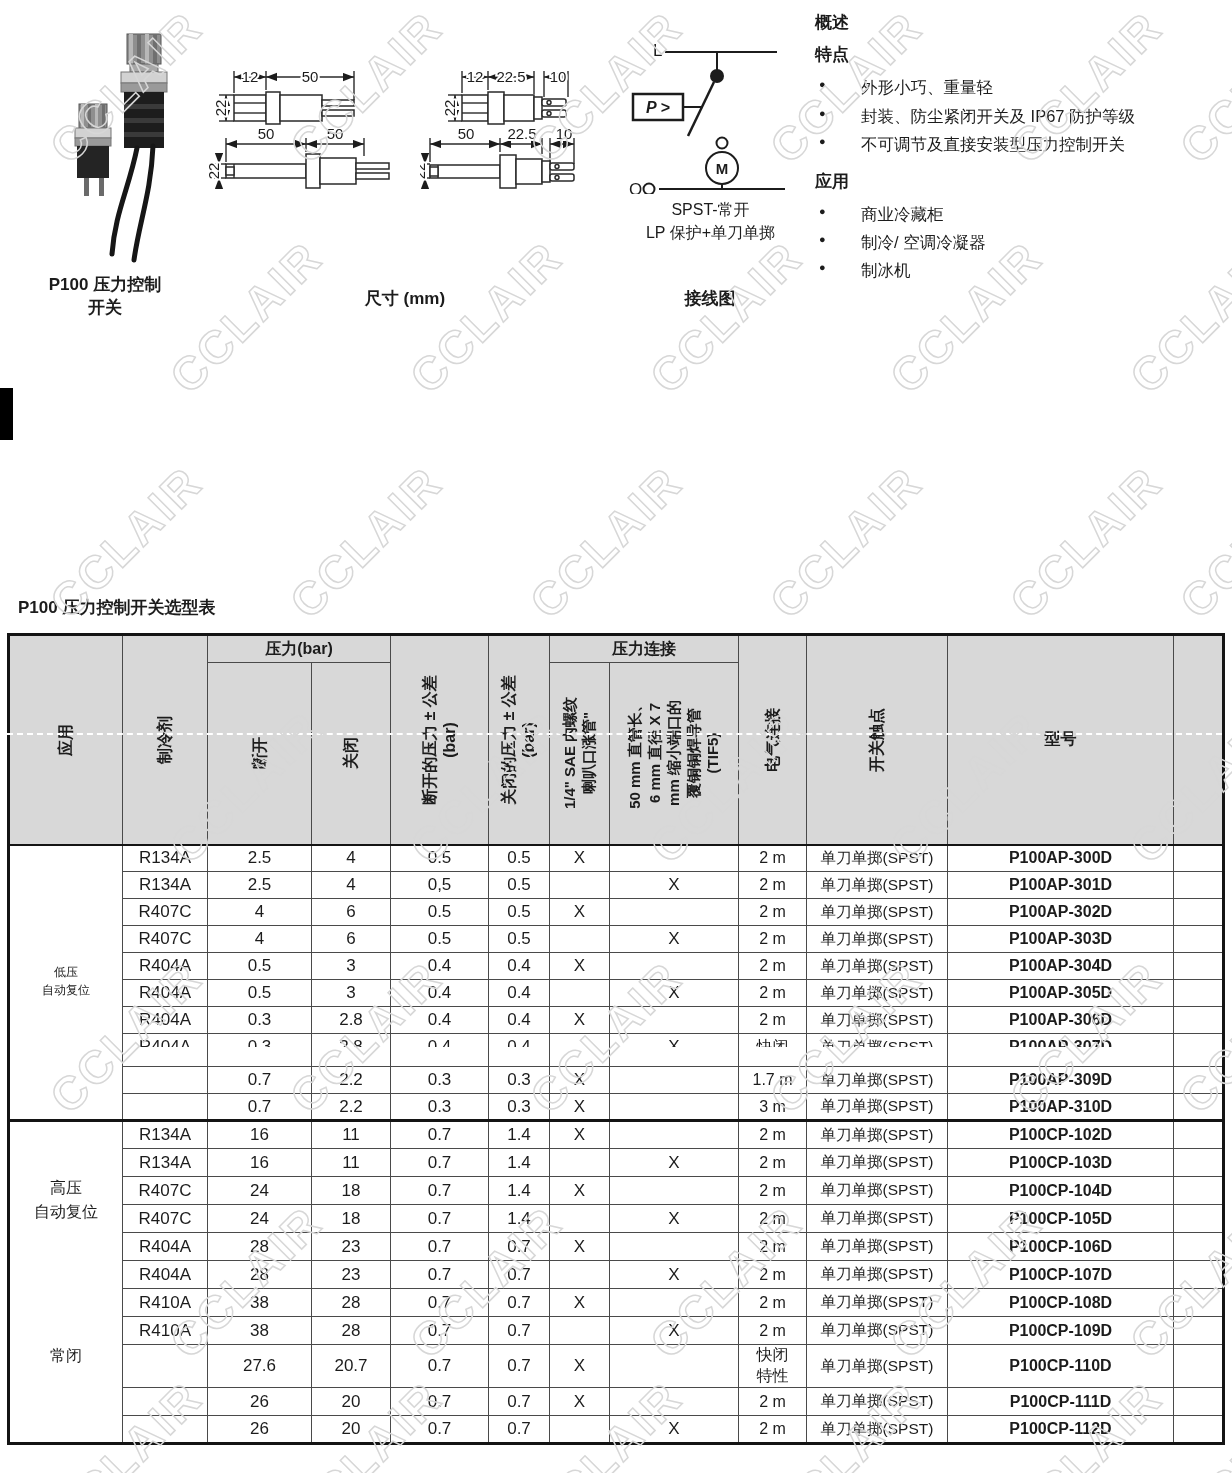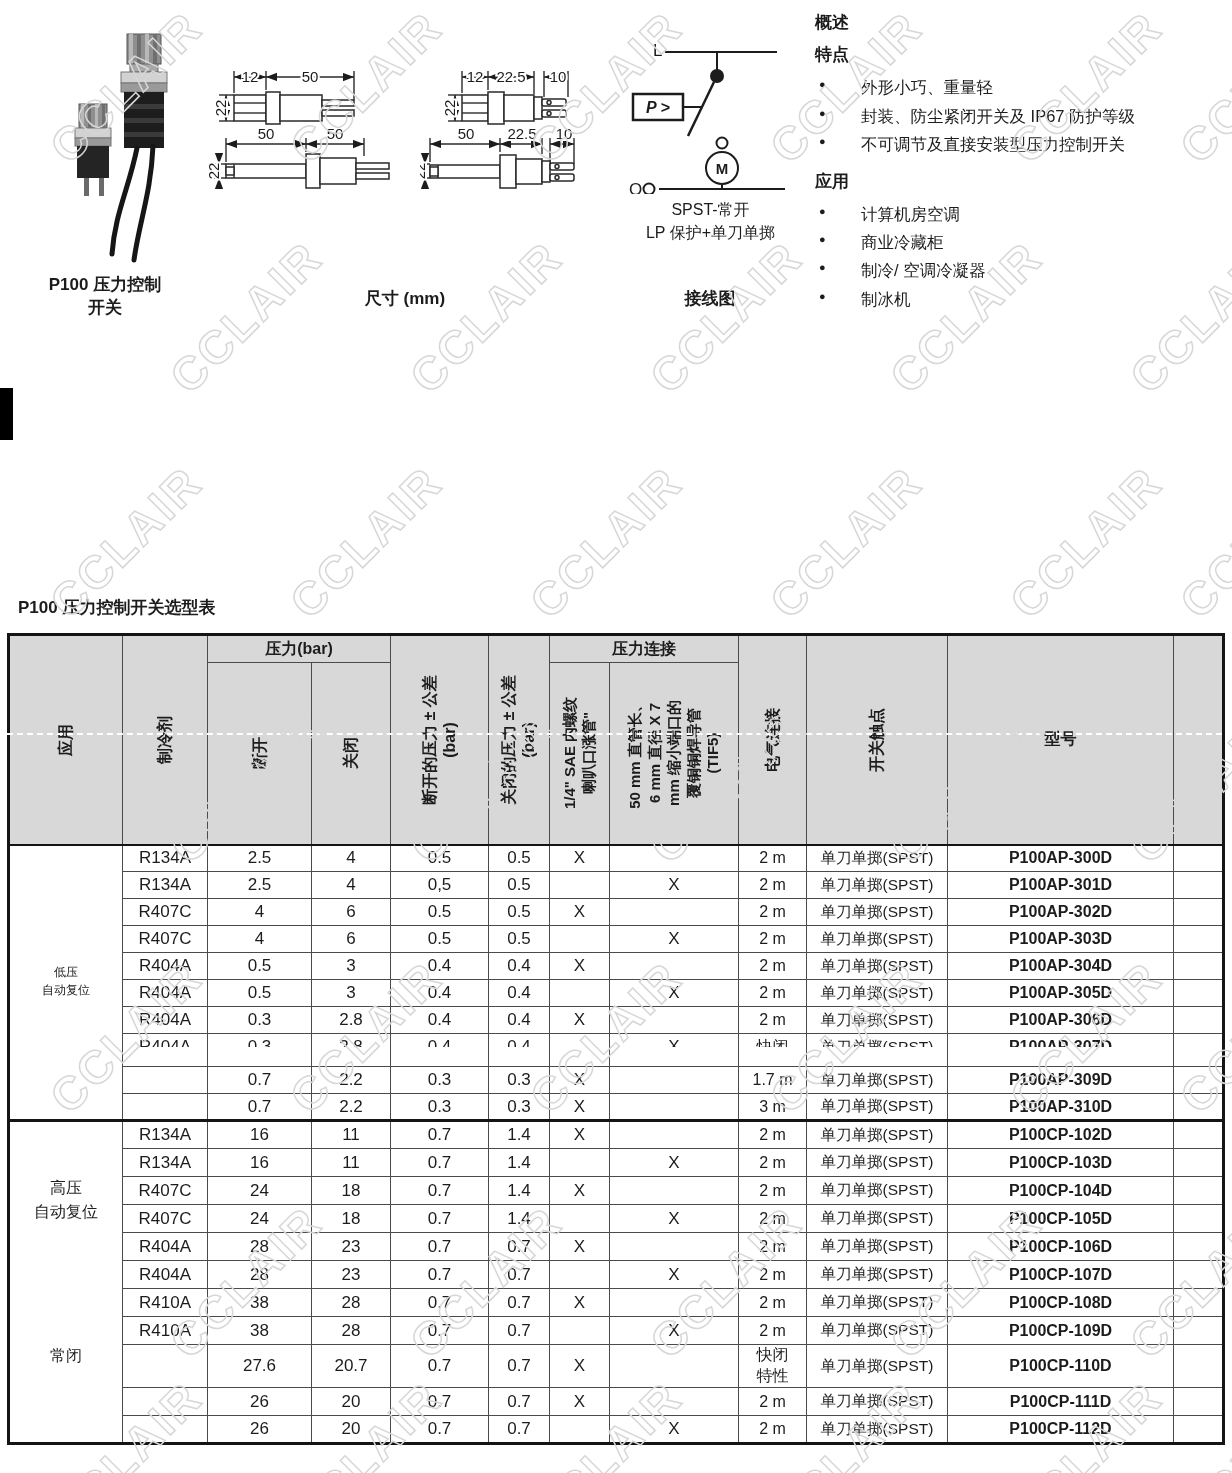--- a/index.html
+++ b/index.html
@@ -288,21 +288,20 @@
 <div class="abs rightcol">
   <h3>概述</h3>
   <h3>特点</h3>
   <ul class="blist" id="features-list">
       <li>外形小巧、重量轻</li>
       <li>封装、防尘紧闭开关及 IP67 防护等级</li>
       <li>不可调节及直接安装型压力控制开关</li>
     </ul>
   <h3>应用</h3>
   <ul class="blist" id="applications-list">
-      <li>计算机房空调</li>
       <li>商业冷藏柜</li>
       <li>制冷/ 空调冷凝器</li>
       <li>制冰机</li>
     </ul>
 </div>
 
 <div class="abs blacktab"></div>
 
 <div class="abs tbl-title">P100 压力控制开关选型表</div>
 

